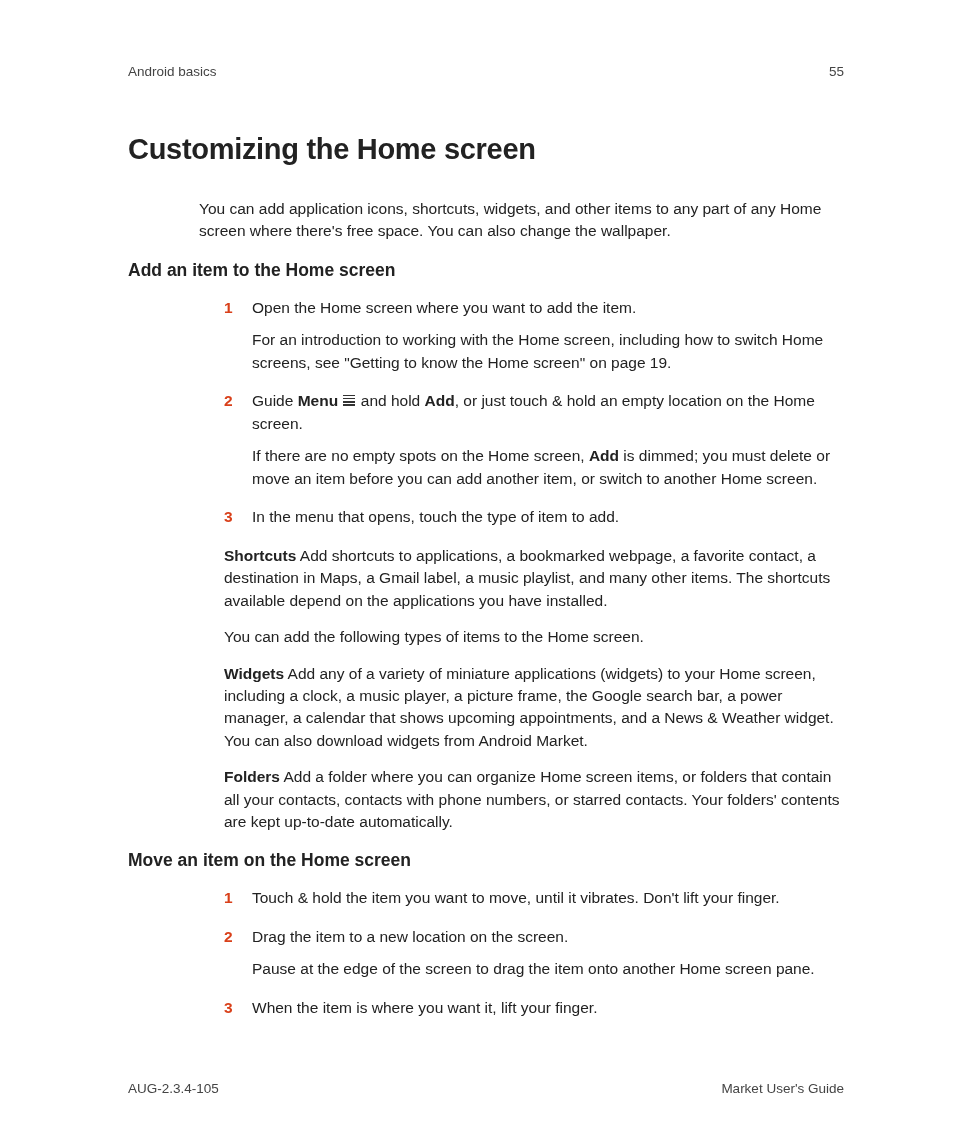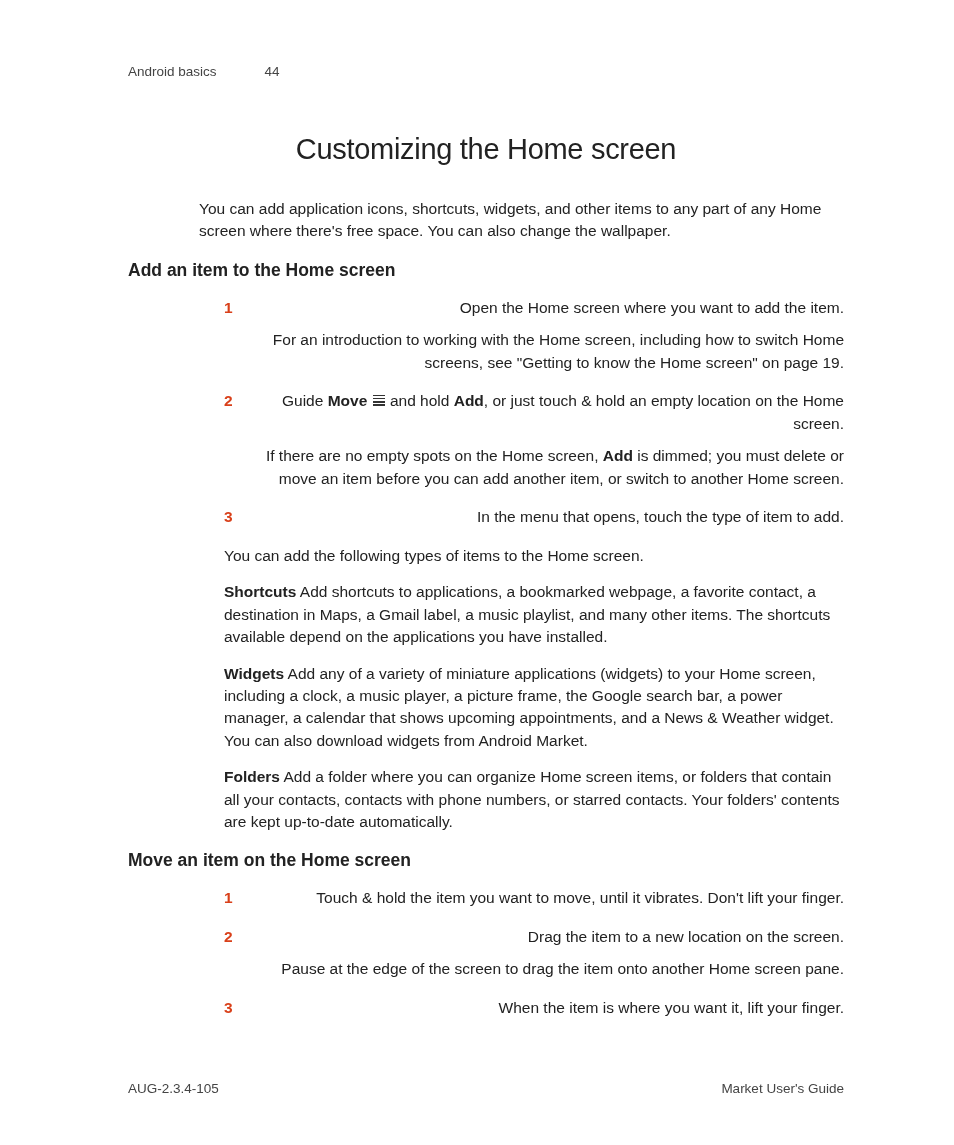--- a/index.html
+++ b/index.html
@@ -9,46 +9,46 @@
       color: #222;
       width: 954px;
       height: 1145px;
       padding: 62px 110px 50px 128px;
       position: relative;
       line-height: 1.45;
       font-size: 15.5px;
     }
     .header-row {
       display: flex;
+      justify-content: space-between;
       font-size: 13.5px;
       color: #444;
       margin-bottom: 46px;
       gap: 48px;
     }
     h1 {
       font-size: 29px;
-      font-weight: normal;
+      font-weight: bold;
       margin-bottom: 28px;
       letter-spacing: -0.3px;
-      text-align: center;
     }
     .intro p {
       margin-left: 71px;
       margin-bottom: 15px;
     }
     h2 {
       font-size: 17.5px;
       font-weight: bold;
       margin-bottom: 14px;
     }
     .list-block { margin-left: 96px; }
     .num-item { display: flex; margin-bottom: 6px; }
     .num { color: #d9401a; font-weight: bold; width: 28px; flex-shrink: 0; text-align: left; }
     .item-body { flex: 1; }
-    .item-body p { margin-bottom: 10px; text-align: right; }
+    .item-body p { margin-bottom: 10px; }
     .para { margin-bottom: 14px; }
     .bold { font-weight: bold; }
     .menu-icon {
       display: inline-block;
       vertical-align: -1px;
       width: 12px;
       margin: 0 1px;
     }
     .menu-icon span {
       display: block;
@@ -66,21 +66,21 @@
       font-size: 13.5px;
       color: #444;
       margin-top: 38px;
     }
   </style>
 </head>
 <body>
 
 <div class="header-row">
   <span>Android basics</span>
-  <span>44</span>
+  <span>55</span>
 </div>
 
 <h1>Customizing the Home screen</h1>
 
 <div class="intro">
   <p>You can add application icons, shortcuts, widgets, and other items to any part of any Home screen where there's free space. You can also change the wallpaper.</p>
 </div>
 
 <h2>Add an item to the Home screen</h2>
 
@@ -91,41 +91,41 @@
     <div class="item-body">
       <p>Open the Home screen where you want to add the item.</p>
       <p>For an introduction to working with the Home screen, including how to switch Home screens, see "Getting to know the Home screen" on page 19.</p>
     </div>
   </div>
 
   <div class="num-item">
     <div class="num">2</div>
     <div class="item-body">
       <p>
-        <span>Guide </span><span class="bold">Move</span>
+        <span>Guide </span><span class="bold">Menu</span>
         <span class="menu-icon"><span></span><span></span><span></span><span></span></span><span> and hold </span><span class="bold">Add</span><span>, or just touch &amp; hold an empty location on the Home screen.</span>
       </p>
       <p>
         <span>If there are no empty spots on the Home screen, </span><span class="bold">Add</span><span> is dimmed; you must delete or move an item before you can add another item, or switch to another Home screen.</span>
       </p>
     </div>
   </div>
 
   <div class="num-item">
     <div class="num">3</div>
     <div class="item-body">
       <p>In the menu that opens, touch the type of item to add.</p>
     </div>
   </div>
 
-  <p class="para">You can add the following types of items to the Home screen.</p>
-
   <p class="para">
     <span class="bold">Shortcuts</span><span>   Add shortcuts to applications, a bookmarked webpage, a favorite contact, a destination in Maps, a Gmail label, a music playlist, and many other items. The shortcuts available depend on the applications you have installed.</span>
   </p>
+
+  <p class="para">You can add the following types of items to the Home screen.</p>
 
   <p class="para">
     <span class="bold">Widgets</span><span>   Add any of a variety of miniature applications (widgets) to your Home screen, including a clock, a music player, a picture frame, the Google search bar, a power manager, a calendar that shows upcoming appointments, and a News &amp; Weather widget. You can also download widgets from Android Market.</span>
   </p>
 
   <p class="para">
     <span class="bold">Folders</span><span>   Add a folder where you can organize Home screen items, or folders that contain all your contacts, contacts with phone numbers, or starred contacts. Your folders' contents are kept up-to-date automatically.</span>
   </p>
 
 </div>

